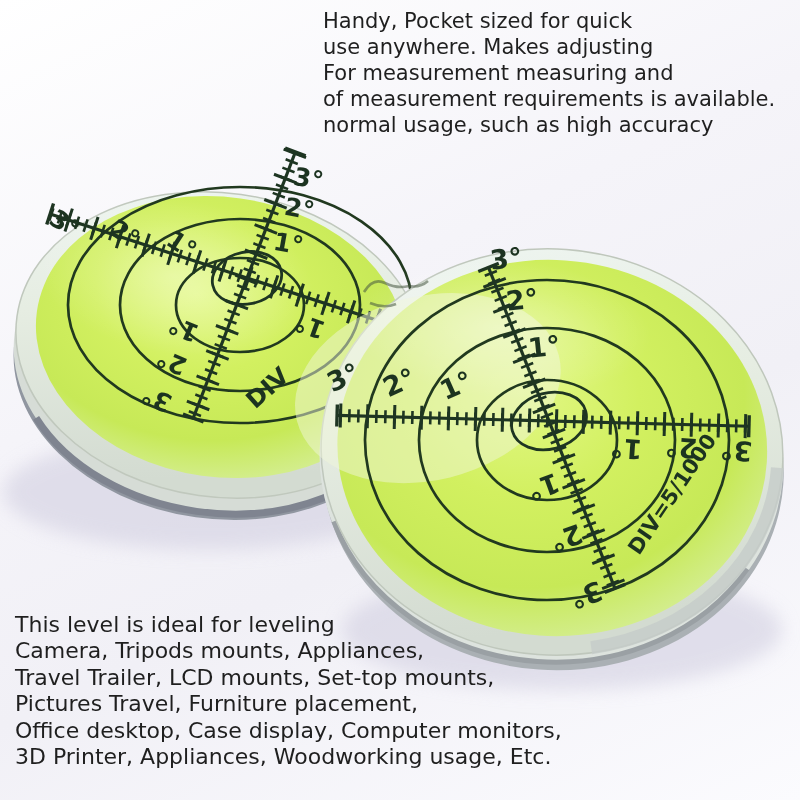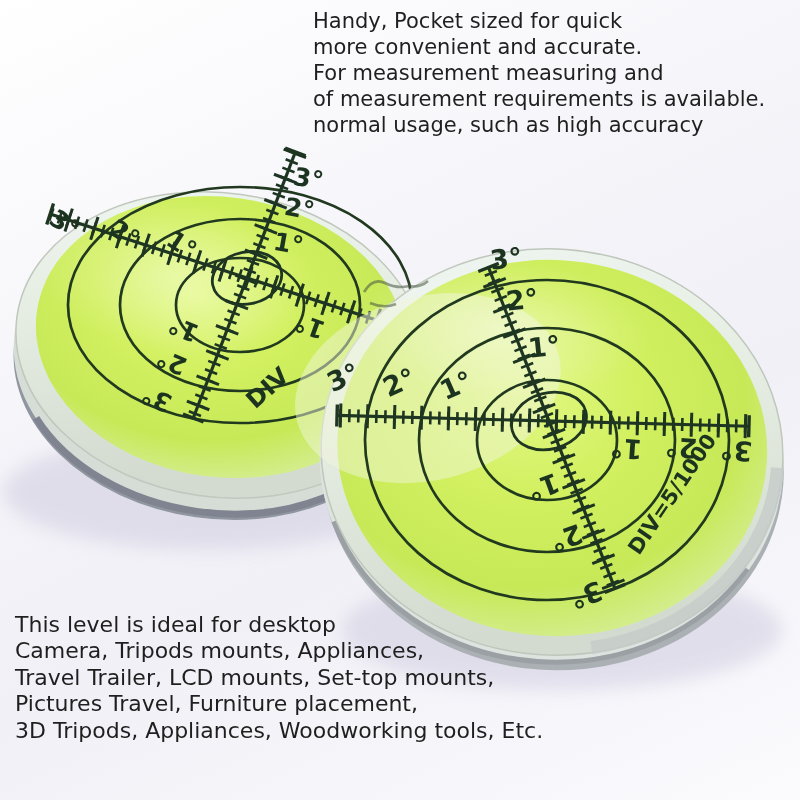--- a/index.html
+++ b/index.html
@@ -1,21 +1,21 @@
 <!DOCTYPE html>
 <html><head>
 <meta charset="utf-8">
 <style>
   html,body{margin:0;padding:0;}
   body{width:800px;height:800px;font-family:"DejaVu Sans","Liberation Sans",sans-serif;}
   .stage{position:relative;width:800px;height:800px;overflow:hidden;
          background:linear-gradient(155deg,#ffffff 0%,#f5f4f9 38%,#f1f0f6 62%,#fbfbfe 100%);}
   .stage svg{position:absolute;left:0;top:0;}
   .note{position:absolute;color:#1f1f1f;}
-  .note-top{left:313px;top:8px;font-size:21px;line-height:26px;}
+  .note-top{left:323px;top:8px;font-size:21px;line-height:26px;}
   .note-bottom{left:15px;top:612px;font-size:22px;line-height:26.4px;}
   .note div{white-space:nowrap;}
   .dial-label{font-family:"DejaVu Sans","Liberation Sans",sans-serif;font-weight:600;fill:#1c3320;}
   .axis{stroke:#1e3522;stroke-width:3.2;}
   .tickS{stroke:#1e3522;stroke-width:13;stroke-dasharray:2.6 6.4;fill:none;}
   .tickL{stroke:#1e3522;stroke-width:24;stroke-dasharray:3 24;fill:none;}
   .cap{stroke:#1e3522;stroke-width:3.4;}
   .ring{fill:none;stroke:#21391f;stroke-width:2.7;}
 </style>
 </head>
@@ -144,27 +144,28 @@
         <text class="dial-label" font-size="27" text-anchor="middle" transform="translate(78,18) rotate(184)">1°</text>
         <text class="dial-label" font-size="27" text-anchor="middle" transform="translate(133,17) rotate(184)">2°</text>
         <text class="dial-label" font-size="27" text-anchor="middle" transform="translate(188,20) rotate(184)">3°</text>
         <text class="dial-label" font-size="21" text-anchor="middle" transform="translate(129,77) rotate(-56)">DIV=5/1000</text>
       </g>
     </g>
   </svg>
 
   <div class="note note-top">
     <div>Handy, Pocket sized for quick</div>
-    <div>more convenient and accurate.</div>
+    <div>use anywhere. Makes adjusting</div>
     <div>For measurement measuring and</div>
     <div>of measurement requirements is available.</div>
     <div>normal usage, such as high accuracy</div>
   </div>
 
   <div class="note note-bottom">
-    <div>This level is ideal for desktop</div>
+    <div>This level is ideal for leveling</div>
     <div>Camera, Tripods mounts, Appliances,</div>
     <div>Travel Trailer, LCD mounts, Set-top mounts,</div>
     <div>Pictures Travel, Furniture placement,</div>
-    <div>3D Tripods, Appliances, Woodworking tools, Etc.</div>
+    <div>Office desktop, Case display, Computer monitors,</div>
+    <div>3D Printer, Appliances, Woodworking usage, Etc.</div>
   </div>
 
 </div>
 
 </body></html>

